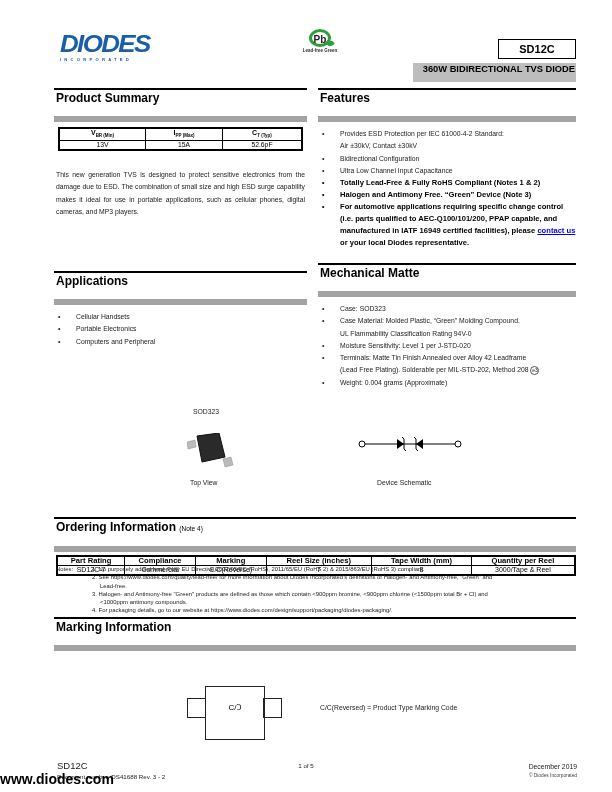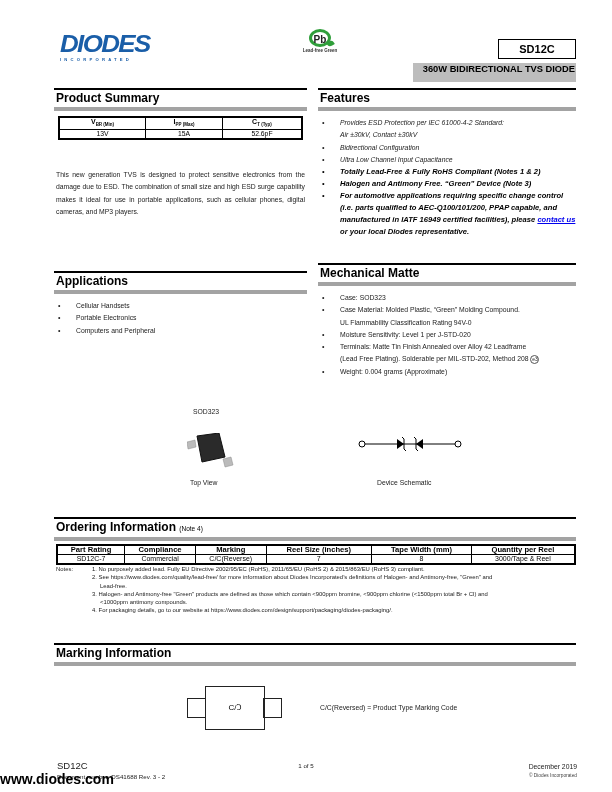--- a/index.html
+++ b/index.html
@@ -7,21 +7,21 @@
   .abs { position: absolute; }
   .logo { left: 60px; top: 33px; width: 105px; height: 30px; }
   .logo-word { font-family: "Liberation Sans", sans-serif; font-weight: 900; font-size: 24px; color: #1a5ea8; letter-spacing: -1.5px; line-height: 22px; transform: scaleX(1.08); transform-origin: left; font-style: italic; }
   .logo-sub { font-size: 4.2px; letter-spacing: 3.2px; color: #1a5ea8; margin-top: 2px; font-weight: bold; }
   .pb { left: 295px; top: 29px; width: 50px; text-align: center; }
   .pb-circle { width: 22px; height: 18px; border: 3px solid #2f9e3a; border-radius: 50%; margin: 0 auto; position: relative; font-size: 10px; font-weight: bold; color: #222; line-height: 16px; text-align: center; }
   .pb-circle::after { content: ""; position: absolute; right: -6px; bottom: -2px; width: 7px; height: 5px; background: #2f9e3a; transform: rotate(-30deg); border-radius: 0 4px 0 4px; }
   .pb-label { font-size: 4.5px; color: #333; margin-top: 1px; font-weight: bold; }
   .part-box { left: 498px; top: 39px; width: 78px; height: 20px; border: 1px solid #000; font-weight: bold; font-size: 11px; text-align: center; line-height: 18px; }
   .subtitle { left: 413px; top: 63px; width: 163px; height: 19px; background: #bdbdbd; font-weight: bold; font-size: 9.3px; line-height: 13px; text-align: right; padding-right: 1px; }
-  .section-head { border-top: 2px solid #000; border-bottom: 4px solid #a3a3a3; font-weight: bold; font-size: 12px; line-height: 15px; padding: 1px 1px 1px 2px; }
+  .section-head { border-top: 2px solid #000; border-bottom: 6px solid #a3a3a3; font-weight: bold; font-size: 12px; line-height: 15px; padding: 1px 1px 10px 2px; }
   .col-left { left: 54px; width: 253px; }
   .col-right { left: 318px; width: 258px; }
   .full { left: 54px; width: 522px; }
   table.ps { border-collapse: collapse; width: 245px; margin-left: 4px; font-size: 6.8px; }
   table.ps th, table.ps td { border: 1px solid #000; text-align: center; height: 9px; line-height: 8px; }
   table.ps { border: 2px solid #000; }
   table.ps th { font-weight: bold; font-size: 7px; }
   table.ps th sub { font-size: 4.5px; }
   ul.bl { list-style: none; font-size: 6.8px; line-height: 12.3px; color: #222; }
   ul.bl li { padding-left: 22px; position: relative; }
@@ -32,21 +32,21 @@
   .desc { font-size: 6.8px; line-height: 12.4px; text-align: justify; color: #222; padding: 0 2px; }
   .fig-label { font-size: 6.8px; color: #222; }
   .chip { left: 187px; top: 433px; }
   table.ord { border-collapse: collapse; width: 520px; margin-left: 2px; font-size: 7px; border: 2px solid #000; }
   table.ord th, table.ord td { border: 1px solid #000; text-align: center; height: 9px; line-height: 8px; }
   table.ord th { font-weight: bold; font-size: 7.6px; }
   .notes { left: 56px; top: 565px; width: 520px; font-size: 5.9px; line-height: 8.3px; color: #222; }
   .notes .nl { position: absolute; left: 0; top: 0; }
   .notes ol { list-style: none; margin-left: 36px; }
   .notes li .ind { padding-left: 8px; display: block; }
-  .mark-pkg { left: 205px; top: 686px; width: 60px; height: 44px; border: 1.5px solid #222; font-size: 8px; text-align: center; line-height: 42px; }
+  .mark-pkg { left: 205px; top: 686px; width: 60px; height: 54px; border: 1.5px solid #222; font-size: 8px; text-align: center; line-height: 42px; }
   .mark-lead { width: 19px; height: 20px; border: 1.5px solid #222; top: 698px; }
   .footer-l1 { left: 57px; top: 760px; font-size: 9.5px; color: #222; }
   .footer-l2 { left: 57px; top: 773px; font-size: 6.2px; color: #222; }
   .footer-c1 { left: 0; width: 612px; top: 762px; font-size: 6.2px; text-align: center; color: #222; }
   .footer-c2 { left: 0; width: 612px; top: 771px; font-size: 14px; text-align: left; font-weight: bold; }
   .footer-r1 { right: 35px; top: 763px; font-size: 6.8px; color: #222; text-align: right; }
   .footer-r2 { right: 35px; top: 773px; font-size: 4.8px; color: #444; text-align: right; }
 </style>
 </head>
 <body>
@@ -81,21 +81,21 @@
   </tbody>
     </table>
 </div>
 
 <div class="abs col-left" style="top:165px;">
   <p class="desc" style="margin-top:4px;">This new generation TVS is designed to protect sensitive electronics from the damage due to ESD. The combination of small size and high ESD surge capability makes it ideal for use in portable applications, such as cellular phones, digital cameras, and MP3 players.</p>
 </div>
 
 <div class="abs col-right" style="top:88px;">
   <div class="section-head">Features</div>
-  <ul class="bl" style="margin-top:6px;font-style:italic;">
+  <ul class="bl" style="margin-top:6px;">
     <li><span>Provides ESD Protection per IEC 61000-4-2 Standard:</span><span class="cont">Air ±30kV, Contact ±30kV</span></li>
     <li>Bidirectional Configuration</li>
     <li>Ultra Low Channel Input Capacitance</li>
     <li class="bold">Totally Lead-Free &amp; Fully RoHS Compliant (Notes 1 &amp; 2)</li>
     <li class="bold">Halogen and Antimony Free. “Green” Device (Note 3)</li>
     <li class="bold">
       <span>For automotive applications requiring specific change control (i.e. parts qualified to AEC-Q100/101/200, PPAP capable, and manufactured in IATF 16949 certified facilities), please</span>
       <span class="link">contact us</span><span> or your local Diodes representative.</span>
     </li>
   </ul>
@@ -171,21 +171,21 @@
 <div class="abs notes">
   <span class="nl">Notes:</span>
   <ol>
     <li>1. No purposely added lead. Fully EU Directive 2002/95/EC (RoHS), 2011/65/EU (RoHS 2) &amp; 2015/863/EU (RoHS 3) compliant.</li>
     <li><span>2. See https://www.diodes.com/quality/lead-free/ for more information about Diodes Incorporated’s definitions of Halogen- and Antimony-free, "Green" and</span><span class="ind">Lead-free.</span></li>
     <li><span>3. Halogen- and Antimony-free "Green" products are defined as those which contain &lt;900ppm bromine, &lt;900ppm chlorine (&lt;1500ppm total Br + Cl) and</span><span class="ind">&lt;1000ppm antimony compounds.</span></li>
     <li>4. For packaging details, go to our website at https://www.diodes.com/design/support/packaging/diodes-packaging/.</li>
   </ol>
 </div>
 
-<div class="abs full" style="top:643px;">
+<div class="abs full" style="top:617px;">
   <div class="section-head">Marking Information</div>
 </div>
 <div class="abs mark-lead" style="left:187px;"></div>
 <div class="abs mark-pkg">C/Ↄ</div>
 <div class="abs mark-lead" style="left:263px;"></div>
 <div class="abs" style="left:320px;top:704px;font-size:6.8px;color:#222;">C/C(Reversed) = Product Type Marking Code</div>
 
 <div class="abs footer-l1">SD12C</div>
 <div class="abs footer-l2">Document number: DS41688 Rev. 3 - 2</div>
 <div class="abs footer-c1">1 of 5</div>

